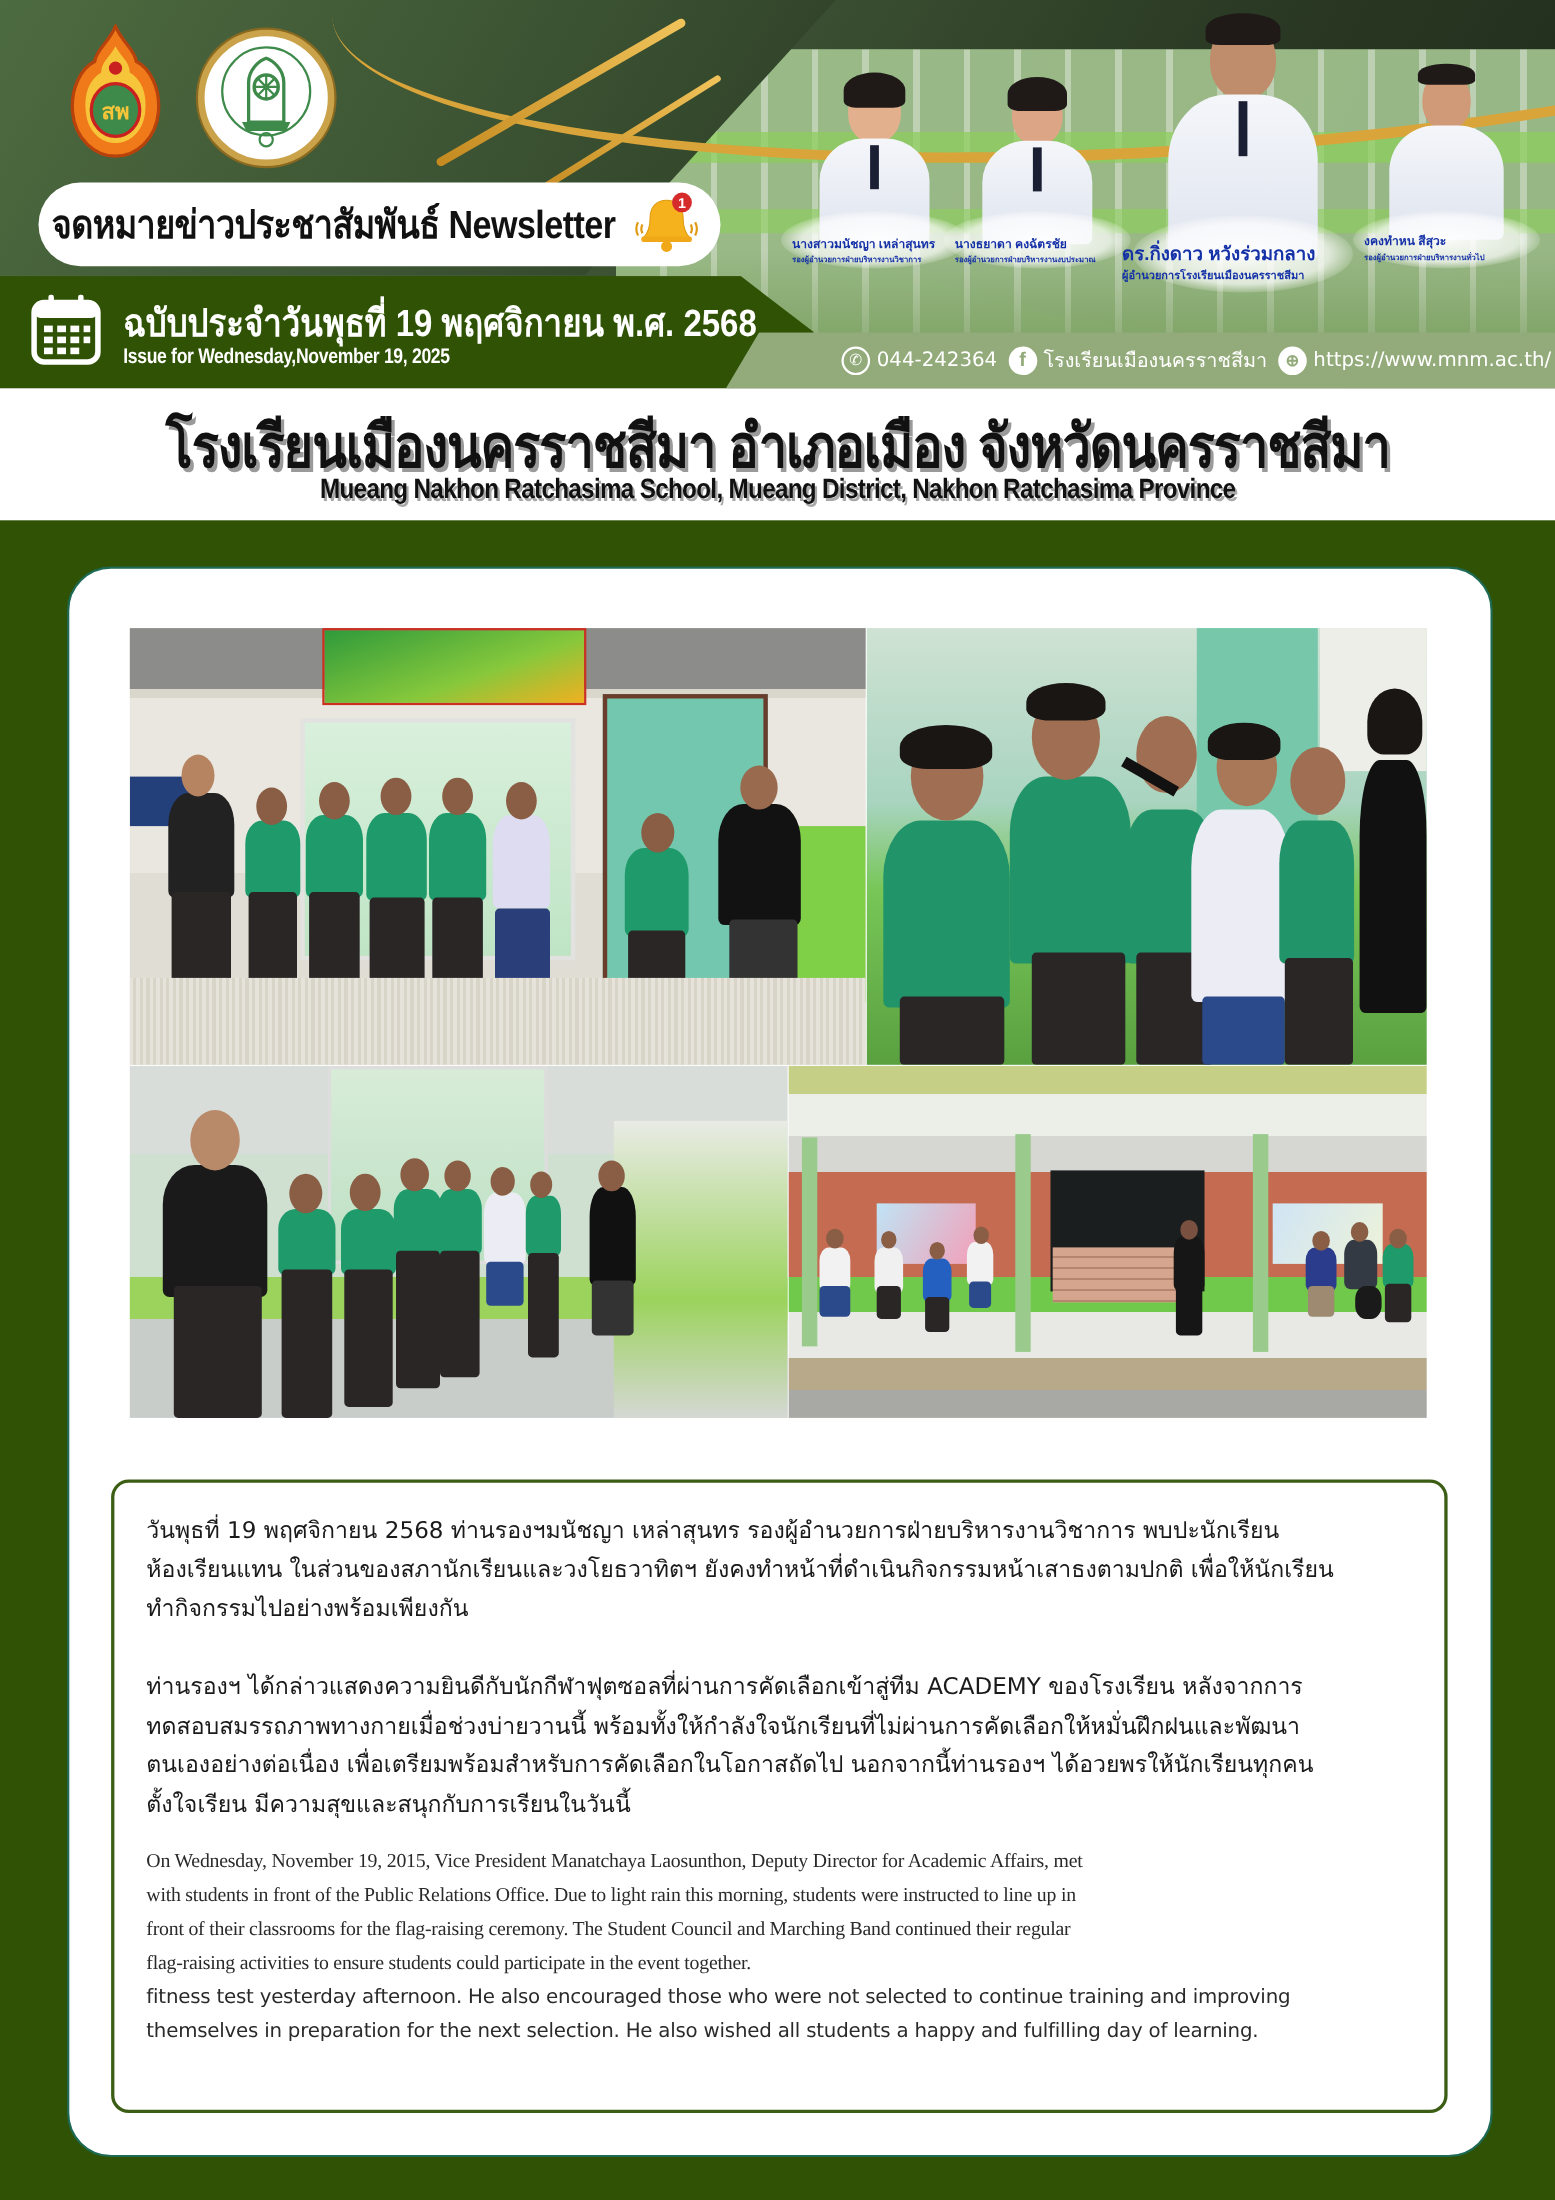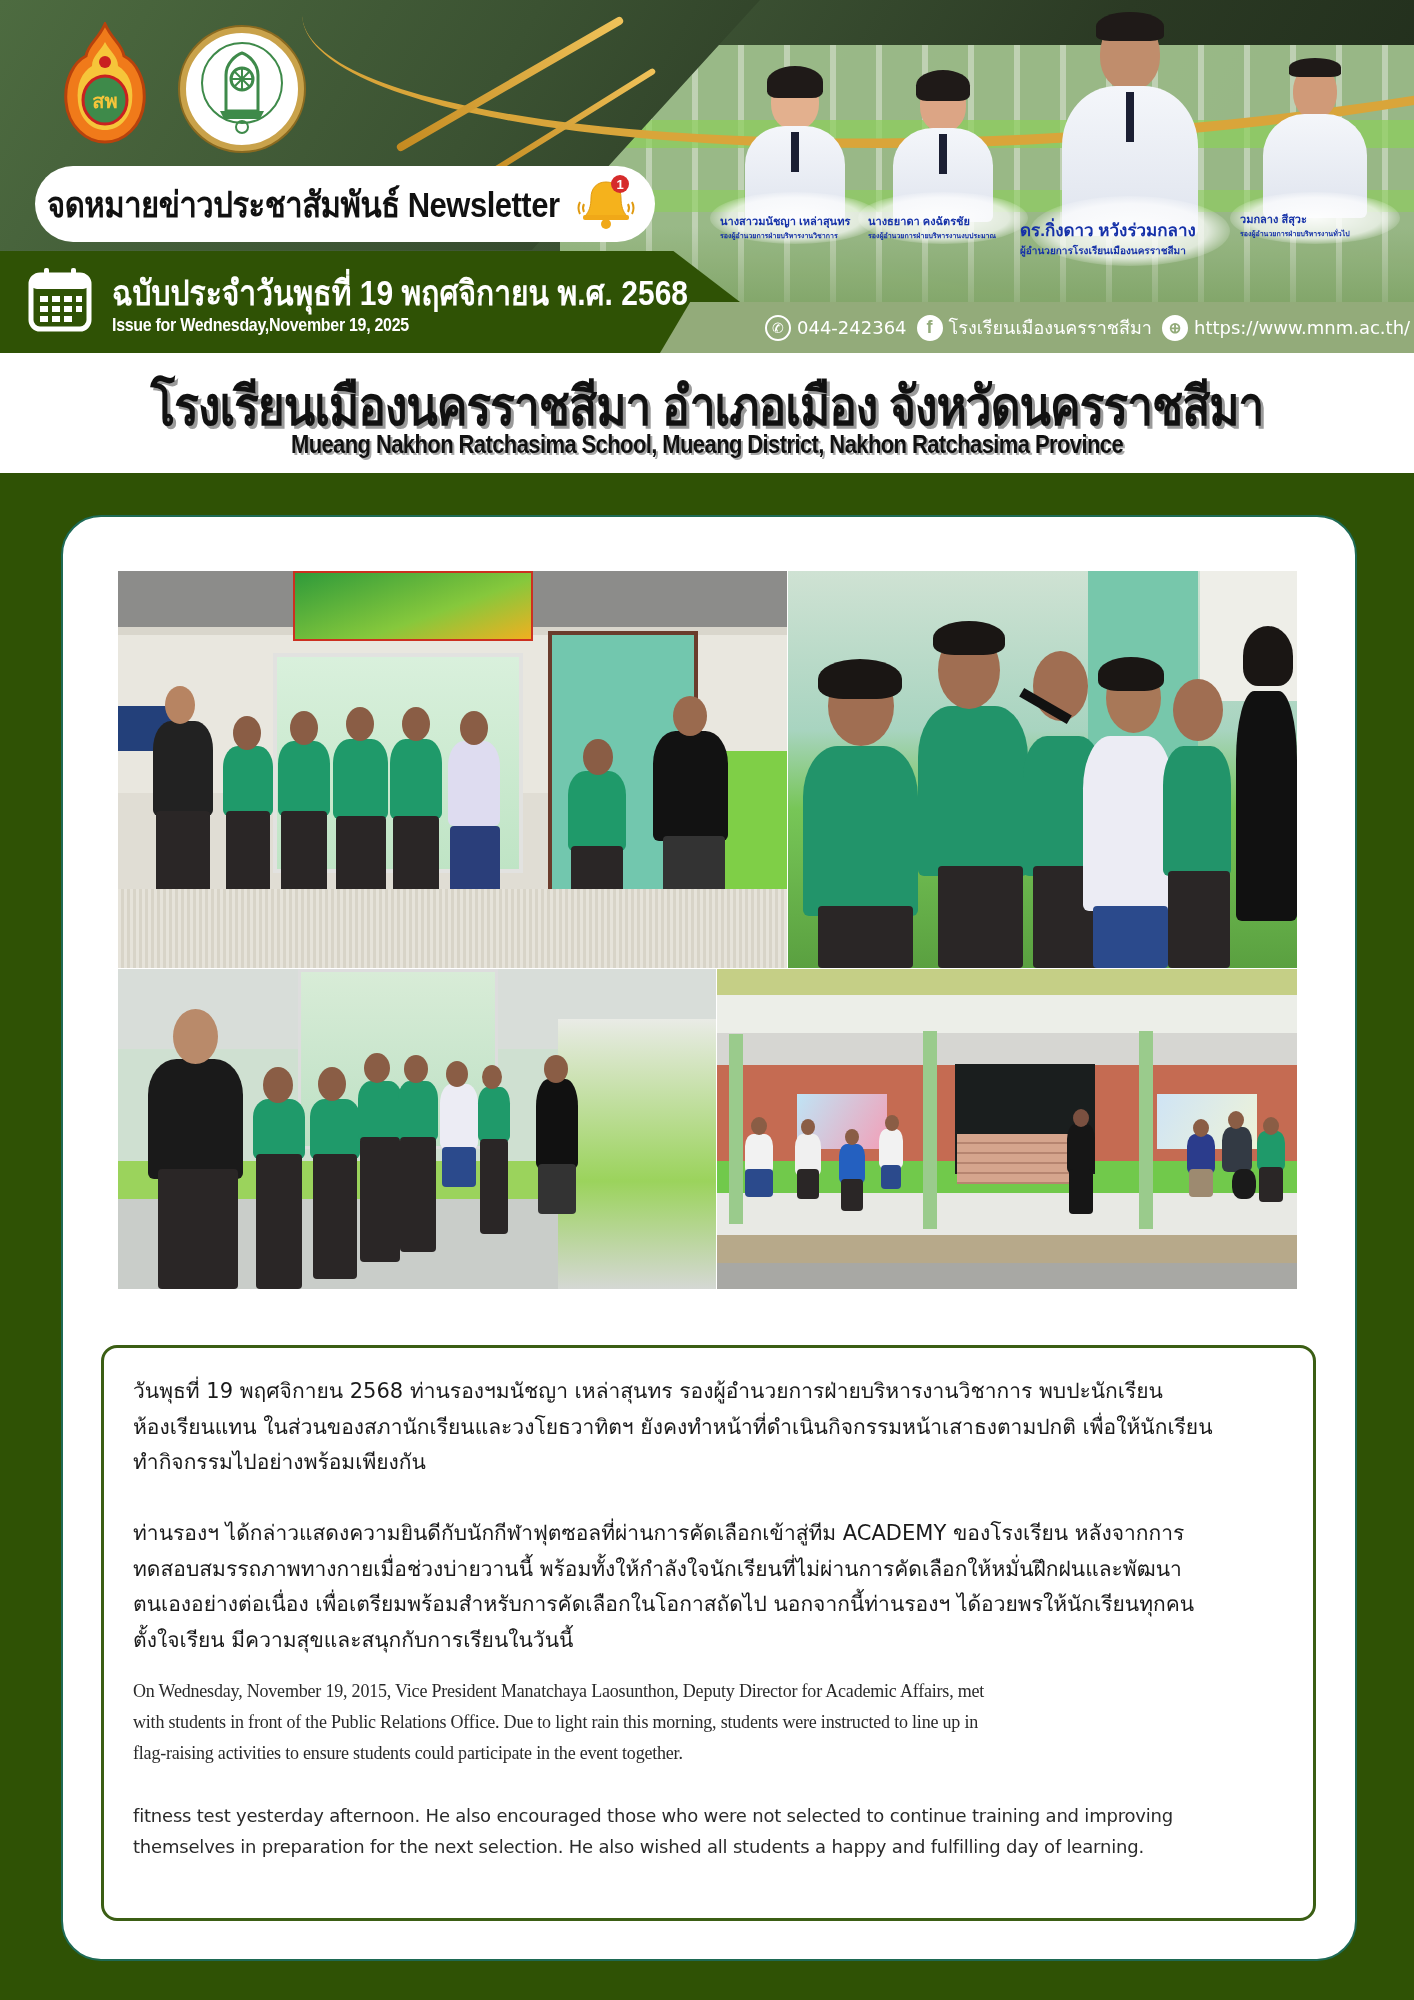--- a/index.html
+++ b/index.html
@@ -175,21 +175,21 @@
     <div class="role" style="font-size:10px;">ผู้อำนวยการโรงเรียนเมืองนครราชสีมา</div>
   </div>
   <div class="staff" style="left:1240px; top:64px; width:150px;">
     <div class="fig" style="width:110px; height:158px;">
       <div class="head" style="width:44px; height:54px; background:#d09a78;">
           <div class="hair" style="height:35%;"></div>
         </div>
       <div class="body" style="width:104px; height:104px;"></div>
       <div class="cloud"></div>
     </div>
-    <div class="name" style="font-size:11px; margin-top:-12px;">วมกลาง สีสุวะ</div>
+    <div class="name" style="font-size:11px; margin-top:-12px;">งคงทำหน สีสุวะ</div>
     <div class="role" style="font-size:7px;">รองผู้อำนวยการฝ่ายบริหารงานทั่วไป</div>
   </div>
 
   <div class="issue-band"></div>
   <svg class="cal-icon" viewBox="0 0 64 66">
     <rect x="3" y="9" width="58" height="54" rx="9" fill="none" stroke="#fff" stroke-width="5"></rect>
     <rect x="3" y="9" width="58" height="14" rx="6" fill="#fff"></rect>
     <rect x="16" y="2" width="5" height="14" rx="2" fill="#fff"></rect>
     <rect x="43" y="2" width="5" height="14" rx="2" fill="#fff"></rect>
     <g fill="#fff">
@@ -363,18 +363,19 @@
 </div>
 <div class="para-th" style="top:1516px;">
   <span class="line">    ท่านรองฯ ได้กล่าวแสดงความยินดีกับนักกีฬาฟุตซอลที่ผ่านการคัดเลือกเข้าสู่ทีม ACADEMY ของโรงเรียน หลังจากการ</span>
   <span class="line">ทดสอบสมรรถภาพทางกายเมื่อช่วงบ่ายวานนี้ พร้อมทั้งให้กำลังใจนักเรียนที่ไม่ผ่านการคัดเลือกให้หมั่นฝึกฝนและพัฒนา</span>
   <span class="line">ตนเองอย่างต่อเนื่อง เพื่อเตรียมพร้อมสำหรับการคัดเลือกในโอกาสถัดไป นอกจากนี้ท่านรองฯ ได้อวยพรให้นักเรียนทุกคน</span>
   <span class="line">ตั้งใจเรียน มีความสุขและสนุกกับการเรียนในวันนี้</span>
 </div>
 <div class="para-en" style="top:1676px;font-family:Liberation Serif, serif;">
   <span class="line">    On Wednesday, November 19, 2015, Vice President Manatchaya Laosunthon, Deputy Director for Academic Affairs, met</span>
   <span class="line">with students in front of the Public Relations Office. Due to light rain this morning, students were instructed to line up in</span>
+  <span class="line">front of their classrooms for the flag-raising ceremony. The Student Council and Marching Band continued their regular</span>
   <span class="line">flag-raising activities to ensure students could participate in the event together.</span>
 </div>
 <div class="para-en" style="top:1800px;">
   <span class="line">fitness test yesterday afternoon. He also encouraged those who were not selected to continue training and improving</span>
   <span class="line">themselves in preparation for the next selection. He also wished all students a happy and fulfilling day of learning.</span>
 </div>
 
 </body></html>

